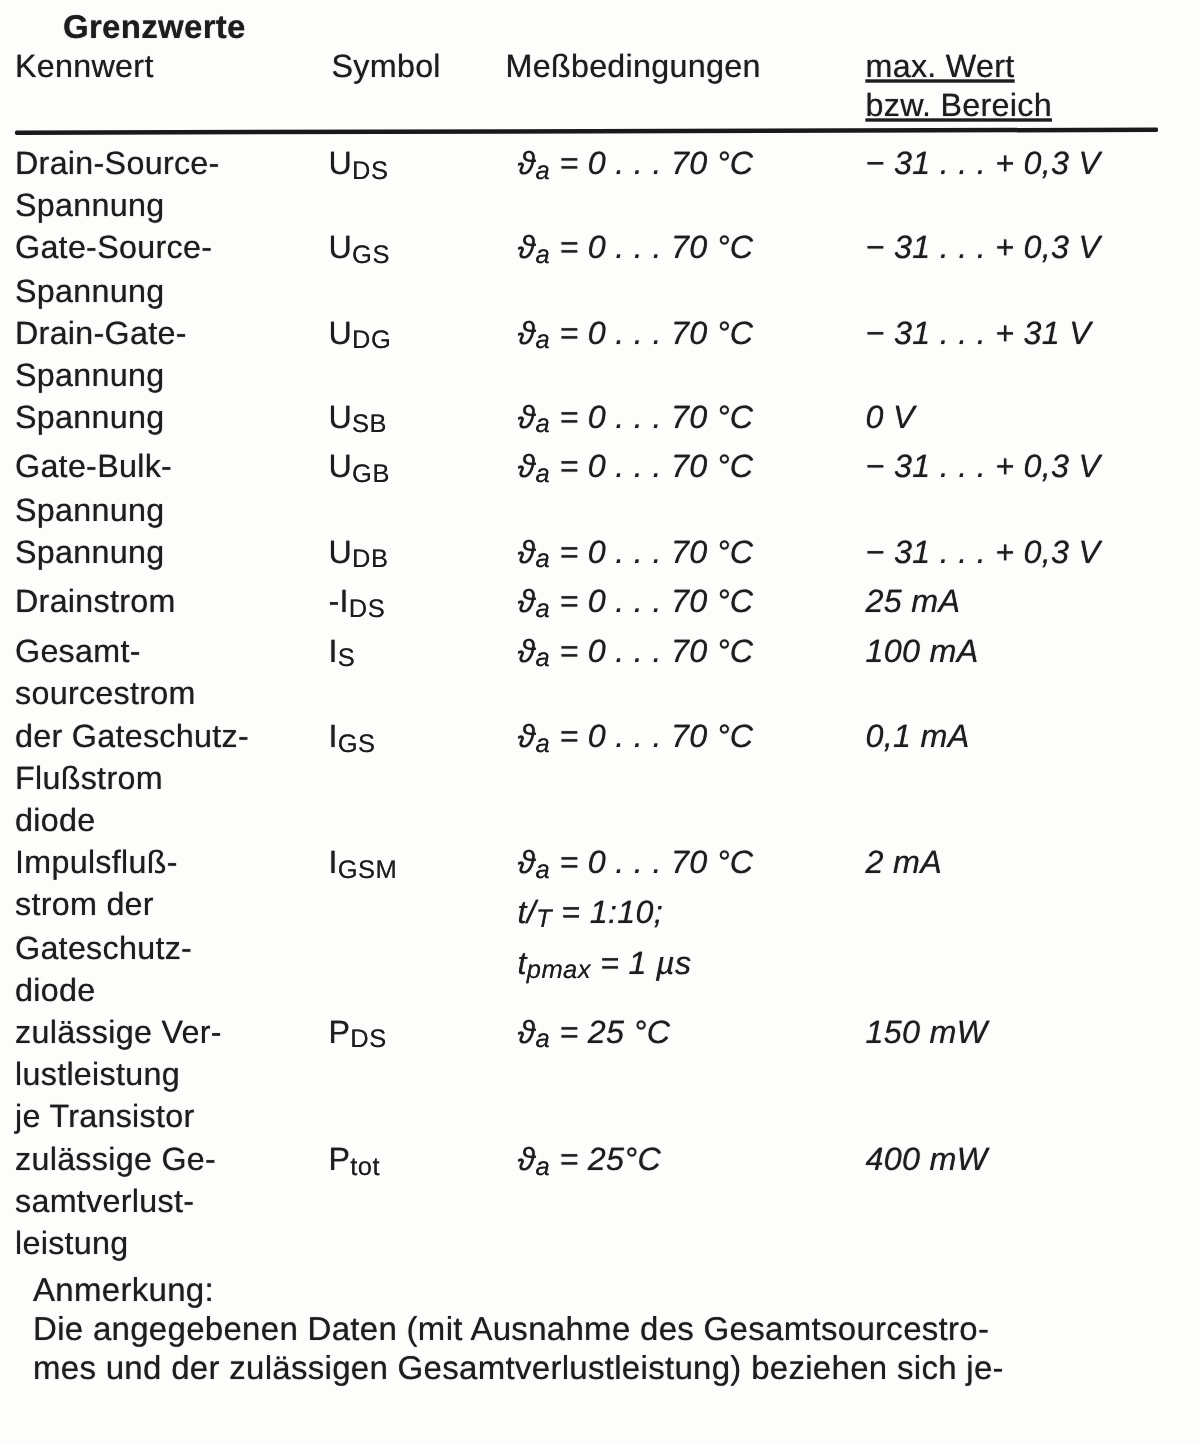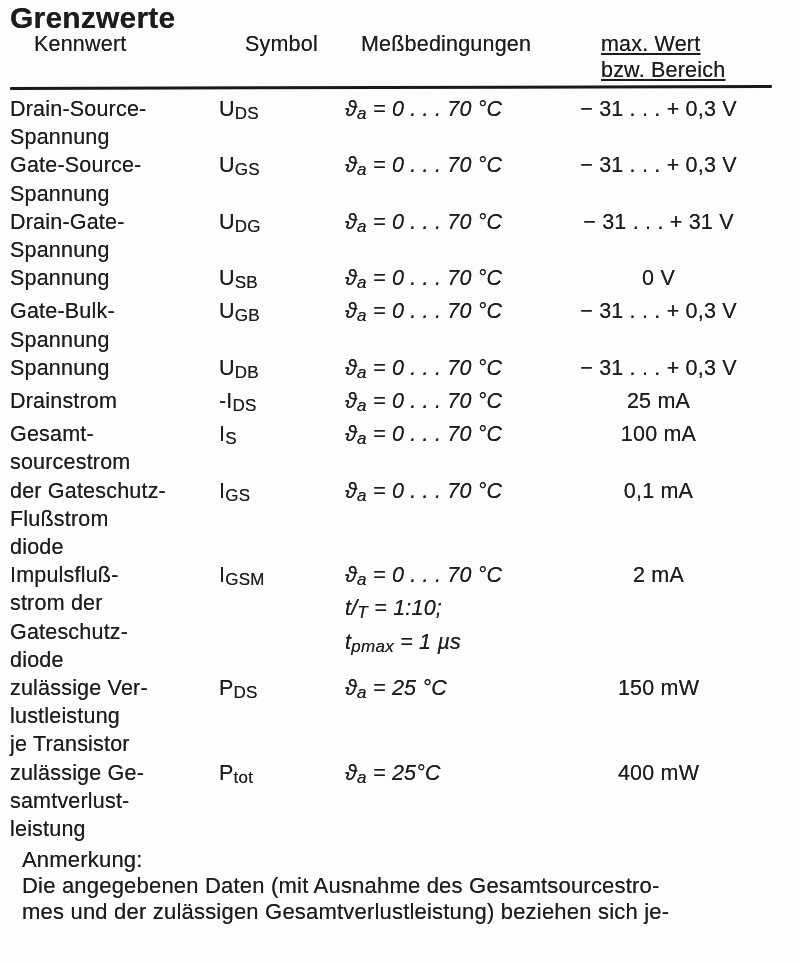--- a/index.html
+++ b/index.html
@@ -17,45 +17,47 @@
     font-family: "Liberation Sans", "DejaVu Sans", sans-serif;
     font-size: 21.5px;
     padding: 5px 0 0 10px;
     overflow: hidden;
     text-shadow: 0 0 0.6px rgba(20,20,20,0.75);
     letter-spacing: 0.2px;
   }
   .title {
     font-weight: bold;
     line-height: 26px;
-    font-size: 30px;
+    font-size: 22px;
+    margin-left: 32px;
   }
   .grid {
     display: grid;
     grid-template-columns: 205px 122px 240px 1fr;
     align-items: start;
   }
   .thead .ln { line-height: 26px; text-decoration: underline; }
-  .thead .c { line-height: 26px; margin-left: 24px; }
+  .thead .c { line-height: 26px; }
   .thead .c2 { padding-left: 6px; }
   .rule {
     height: 3px;
     background: #1a1a1a;
     width: 762px;
     margin-top: 3px;
     transform: rotate(-0.15deg);
     border-radius: 1px;
   }
   .tbody { margin-top: 6px; }
   .trow .ln, .trow .c { line-height: 28.2px; }
   .c2 { padding-left: 4px; }
   .trow .c3 { padding-left: 8px; font-style: italic; }
   .c4 {
-    text-align: center;
+    text-align: left;
     padding-right: 60px;
+    font-style: italic;
   }
   .c4h {
     text-align: left;
     padding-right: 0;
   }
   .sb {
     font-size: 17px;
     letter-spacing: 0.3px;
     vertical-align: -3px;
     text-shadow: 0 0 0.4px rgba(20,20,20,0.75);

